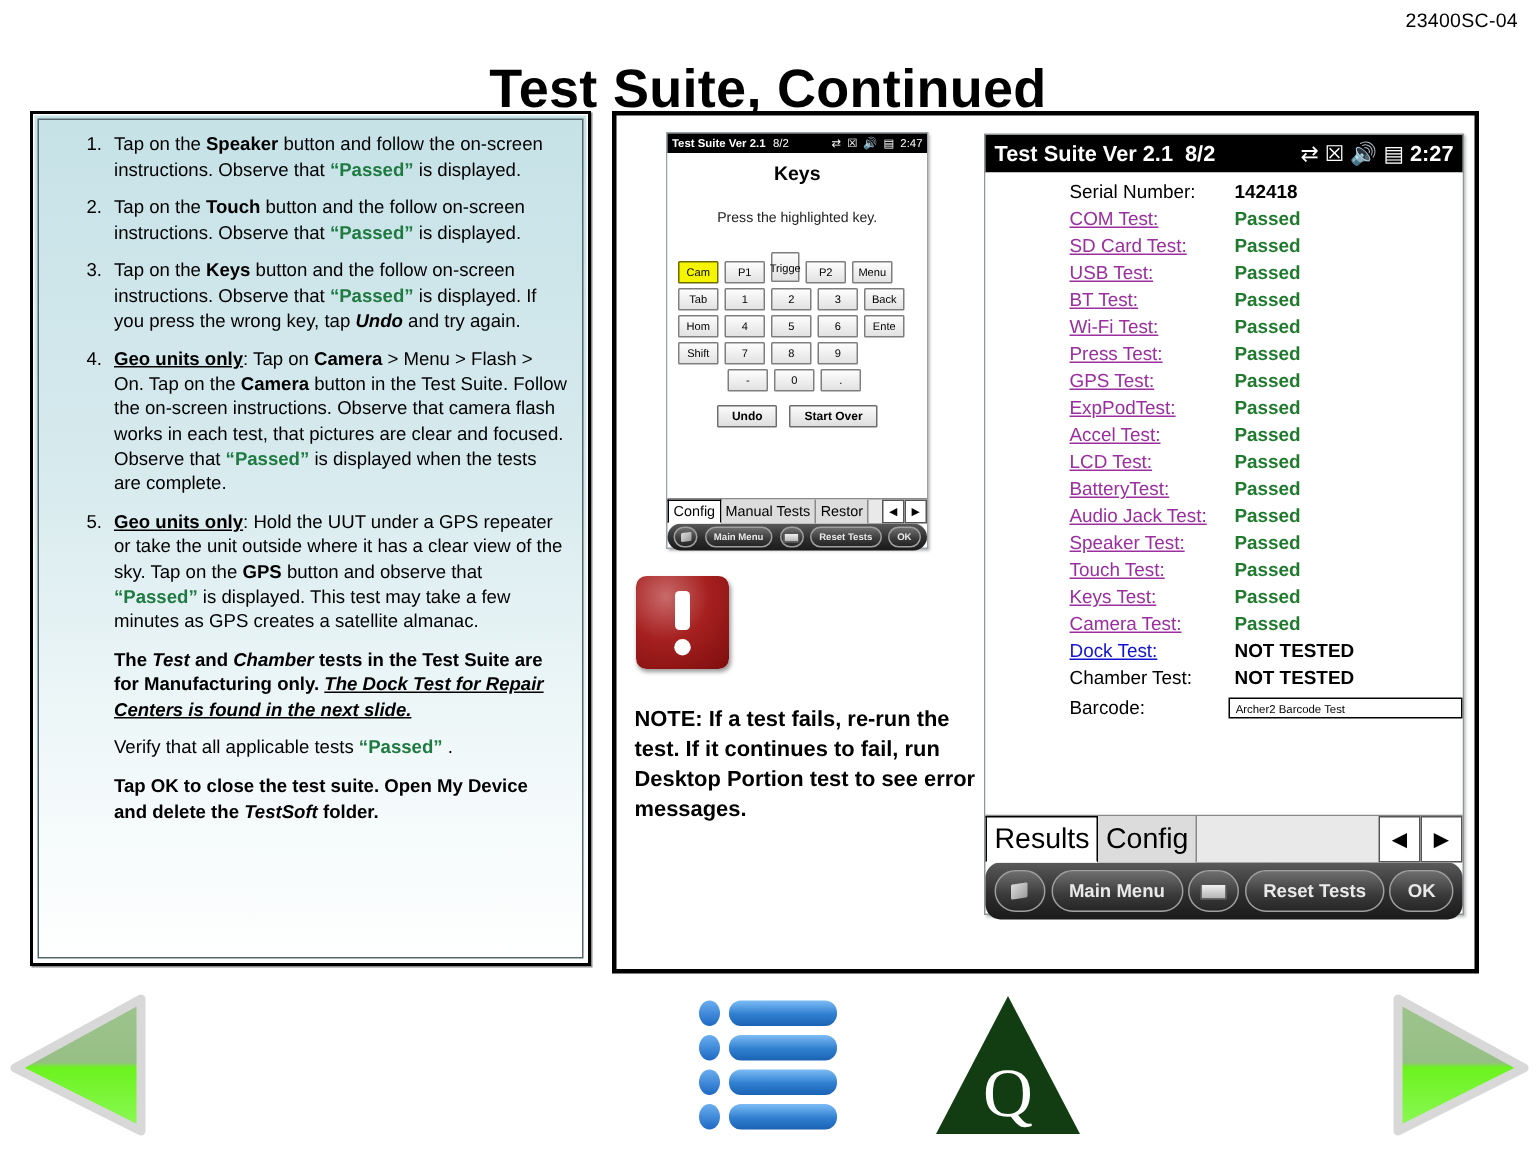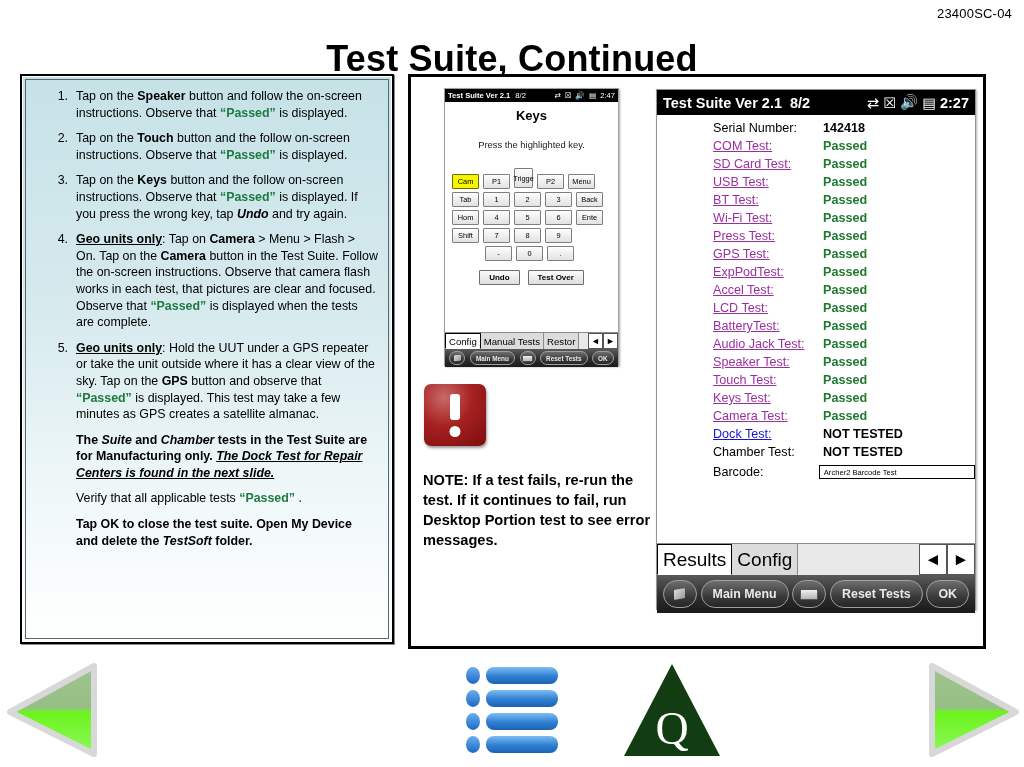--- a/index.html
+++ b/index.html
@@ -192,20 +192,21 @@
   }
   #pda-keys .tabstrip { height: 17px; font-size: 9.6px; }
   #pda-keys .tab { padding: 0 3px; }
   #pda-keys .tabnav .nav { width: 15px; font-size: 9px; }
 
   
   .cmdbar {
     background: linear-gradient(to bottom,#5a5a5a,#2e2e2e 55%,#1a1a1a);
     display: flex; align-items: center; justify-content: space-around;
     box-sizing: border-box;
+    border-radius: 10px;
   }
   .cmd {
     border: 1px solid #9f9f9f;
     border-radius: 999px;
     background: linear-gradient(to bottom,#6e6e6e,#3a3a3a 60%,#262626);
     color: #e9e9e9;
     display: flex; align-items: center; justify-content: center;
     box-sizing: border-box;
     font-weight: bold;
     white-space: nowrap;
@@ -371,21 +372,21 @@
   <div class="left-panel">
     <div class="left-inner">
       <ol class="steps" id="steps-list">
           <li><span class="num">1.</span><span>Tap on the </span><span class="b">Speaker</span><span> button and follow the on-screen instructions. Observe that </span><span class="pass">“Passed”</span><span> is displayed.</span></li>
           <li><span class="num">2.</span><span>Tap on the </span><span class="b">Touch</span><span> button and the follow on-screen instructions. Observe that </span><span class="pass">“Passed”</span><span> is displayed.</span></li>
           <li><span class="num">3.</span><span>Tap on the </span><span class="b">Keys</span><span> button and the follow on-screen instructions. Observe that </span><span class="pass">“Passed”</span><span> is displayed. If you press the wrong key, tap </span><span class="bi">Undo</span><span> and try again.</span></li>
           <li><span class="num">4.</span><span class="bu">Geo units only</span><span>: Tap on </span><span class="b">Camera</span><span> &gt; Menu &gt; Flash &gt; On. Tap on the </span><span class="b">Camera</span><span> button in the Test Suite. Follow the on-screen instructions. Observe that camera flash works in each test, that pictures are clear and focused. Observe that </span><span class="pass">“Passed”</span><span> is displayed when the tests are complete.</span></li>
           <li><span class="num">5.</span><span class="bu">Geo units only</span><span>: Hold the UUT under a  GPS repeater or take the unit outside where it has a clear view of the sky. Tap on the </span><span class="b">GPS</span><span> button and observe that </span><span class="pass">“Passed”</span><span> is displayed. This test may take a few minutes as GPS creates a satellite almanac.</span></li>
         </ol>
       <div id="paras">
-          <div class="para bold"><span class="b">The </span><span class="bi">Suite</span><span class="b"> and </span><span class="bi">Chamber</span><span class="b"> tests in the Test Suite are for Manufacturing only. </span><span class="biu">The Dock Test for Repair Centers is found in the next slide.</span></div>
+          <div class="para bold"><span class="b">The </span><span class="bi">Test</span><span class="b"> and </span><span class="bi">Chamber</span><span class="b"> tests in the Test Suite are for Manufacturing only. </span><span class="biu">The Dock Test for Repair Centers is found in the next slide.</span></div>
           <div class="para"><span>Verify that all applicable tests </span><span class="pass">“Passed”</span><span> .</span></div>
           <div class="para bold"><span class="b">Tap OK to close the test suite. Open My Device and delete the </span><span class="bi">TestSoft</span><span class="b"> folder.</span></div>
         </div>
     </div>
   </div>
 
   <div class="right-panel"></div>
 
   <div class="pda" id="pda-keys">
     <div class="pda-titlebar">
@@ -431,21 +432,21 @@
             <div class="key">9</div>
           </div>
           <div class="krow" style="padding-left: 33px;">
             <div class="key">-</div>
             <div class="key">0</div>
             <div class="key">.</div>
           </div>
         </div>
       <div class="keys-actions" id="keys-actions">
           <div class="btn">Undo</div>
-          <div class="btn">Test Over</div>
+          <div class="btn">Start Over</div>
         </div>
     </div>
     <div class="tabstrip" id="keys-tabs">
         <div class="tab sel">Config</div>
         <div class="tab">Manual Tests</div>
         <div class="tab">Restor</div>
         <div class="tabnav">
           <div class="nav">◄</div>
           <div class="nav">►</div>
         </div>

